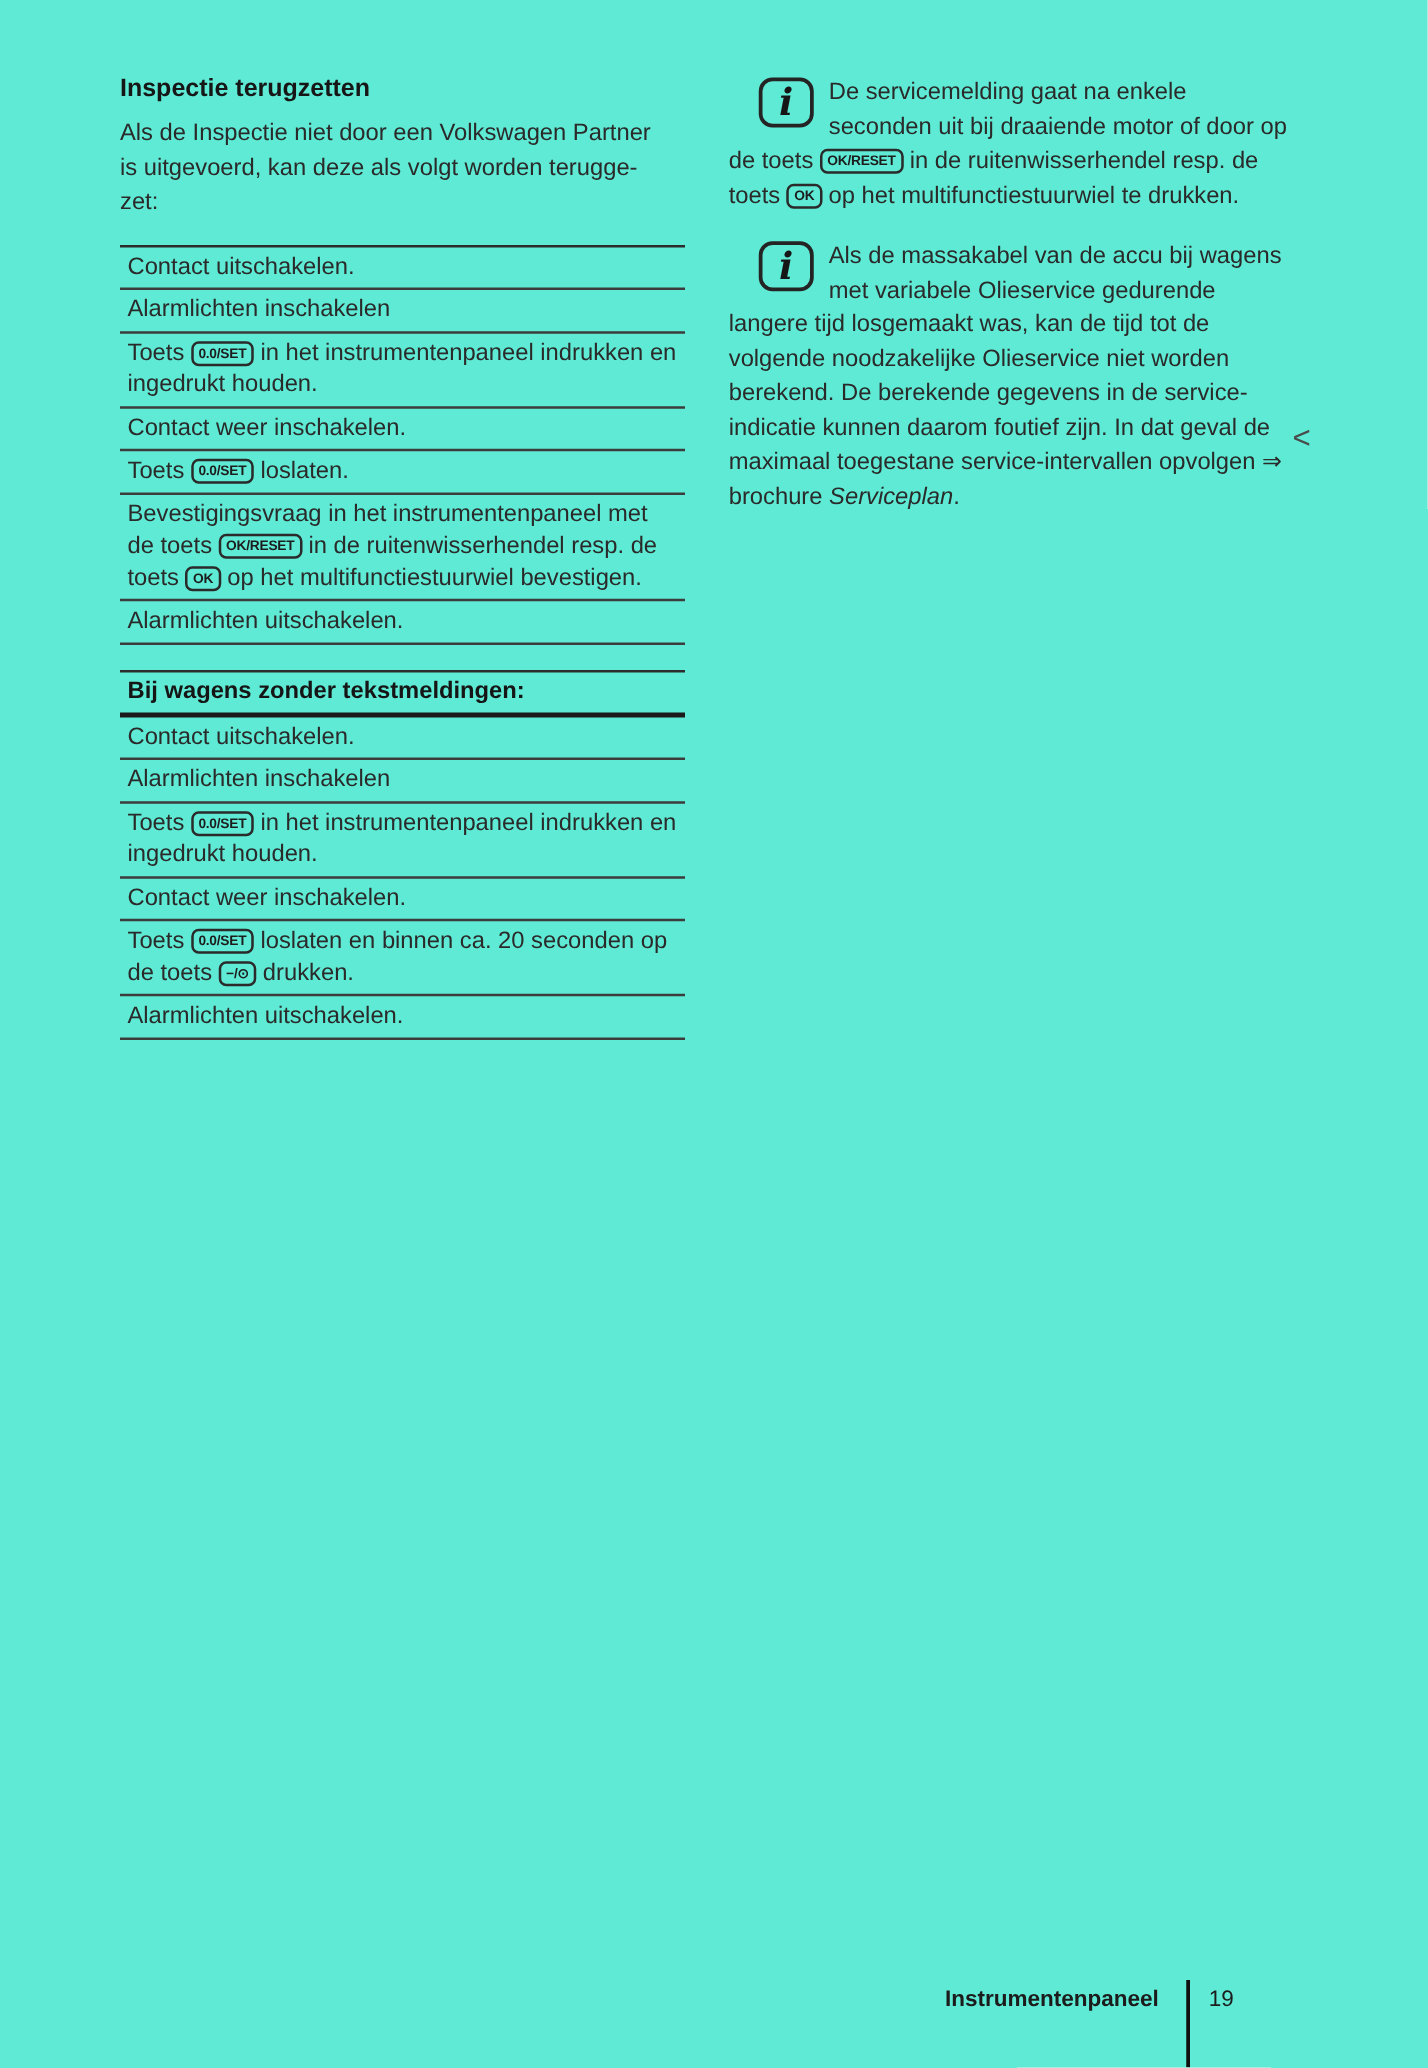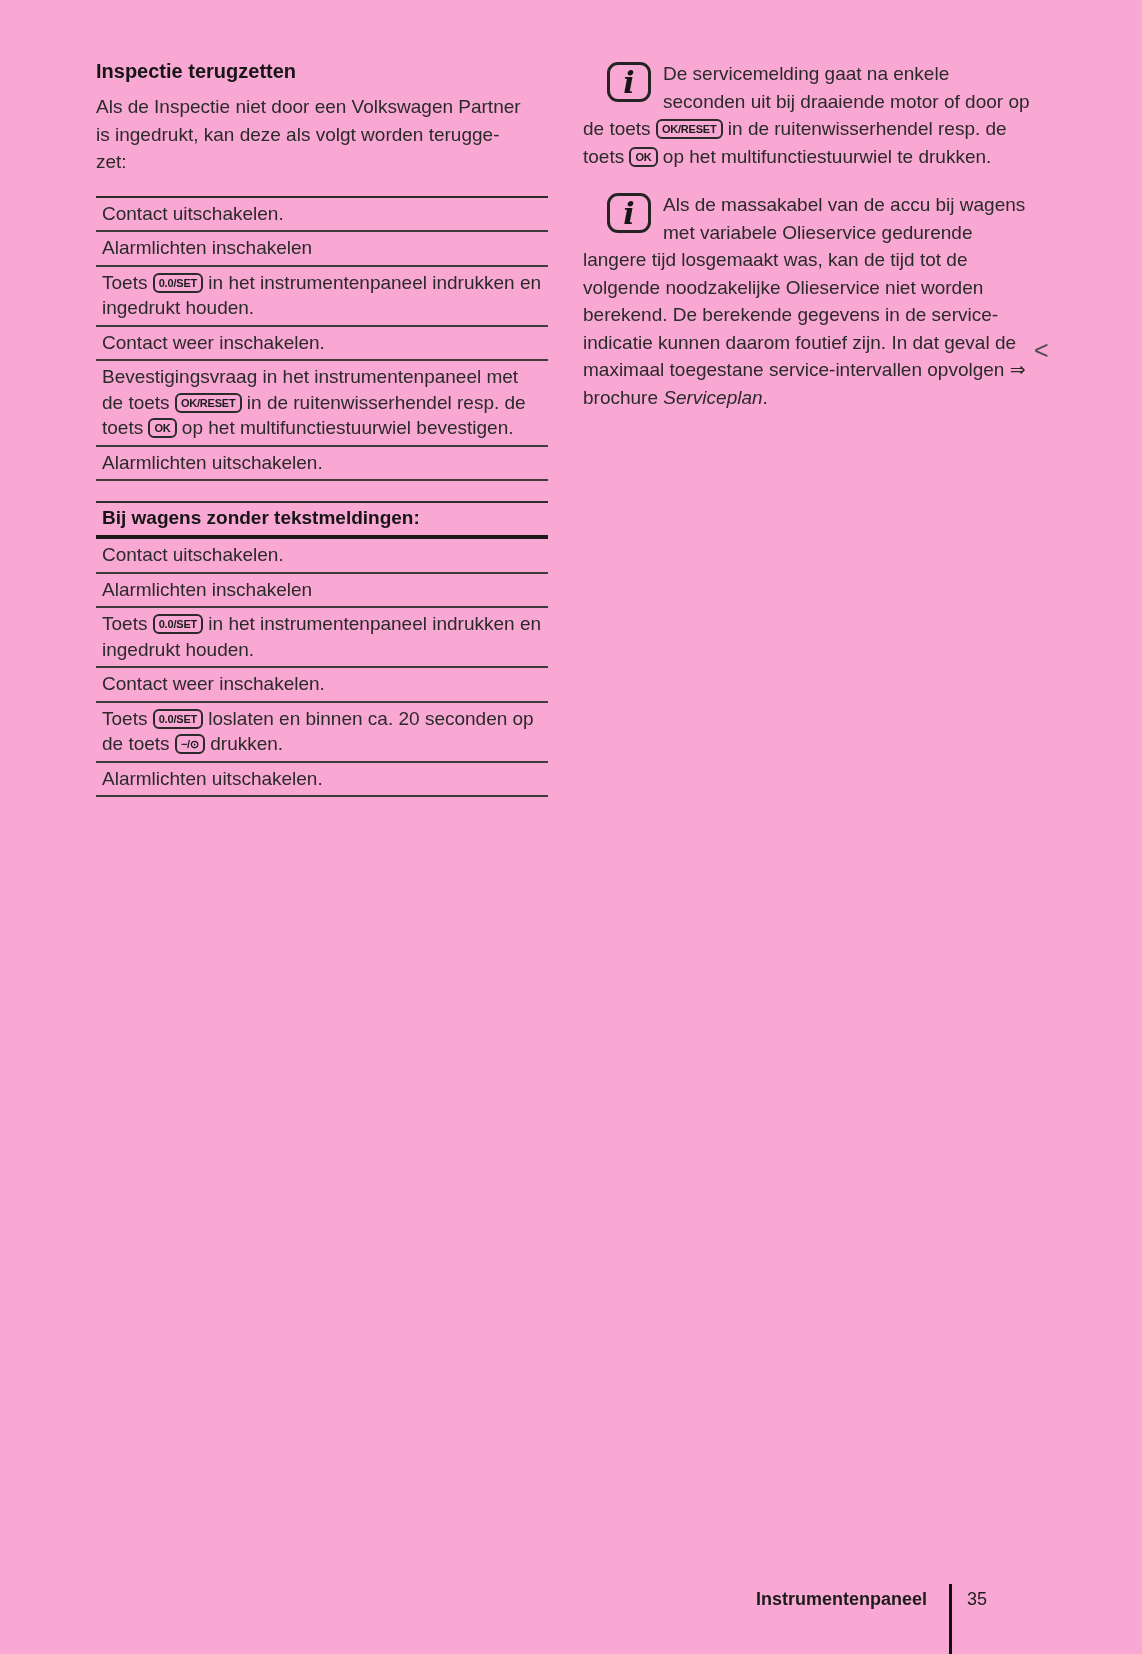--- a/index.html
+++ b/index.html
@@ -2,21 +2,21 @@
 <html><head>
 <meta charset="utf-8">
 <style>
   * { margin: 0; padding: 0; box-sizing: border-box; }
   html, body { background: #e8e8e8; }
   body { font-family: "Liberation Sans", sans-serif; color: #1e1e1e; }
   .page {
     position: relative;
     width: 1142px;
     height: 1654px;
-    background: #f9a8d4;
+    background: #5eead4;
     margin: 0 auto;
     overflow: hidden;
   }
 
   
   .left-col  { position: absolute; left: 96px;  top: 60px; width: 452px; }
   .right-col { position: absolute; left: 583px; top: 60px; width: 450px; }
 
   
   .section-heading {
@@ -126,28 +126,29 @@
   }
 </style>
 </head>
 <body>
 
 <div class="page">
 
   <div class="left-col">
     <div class="section-heading">Inspectie terugzetten</div>
     <div class="intro">Als de Inspectie niet door een Volkswagen Partner
-is ingedrukt, kan deze als volgt worden terugge-
+is uitgevoerd, kan deze als volgt worden terugge-
 zet:</div>
 
     <div class="rtable">
       <div class="trow">Contact uitschakelen.</div>
       <div class="trow">Alarmlichten inschakelen</div>
       <div class="trow">Toets <span class="key">0.0/SET</span> in het instrumentenpaneel indrukken en ingedrukt houden.</div>
       <div class="trow">Contact weer inschakelen.</div>
+      <div class="trow">Toets <span class="key">0.0/SET</span> loslaten.</div>
       <div class="trow">Bevestigingsvraag in het instrumentenpaneel met de toets <span class="key">OK/RESET</span> in de ruitenwisserhendel resp. de toets <span class="key">OK</span> op het multifunctiestuurwiel bevestigen.</div>
       <div class="trow">Alarmlichten uitschakelen.</div>
     </div>
 
     <div class="rtable">
       <div class="thead">Bij wagens zonder tekstmeldingen:</div>
       <div class="trow">Contact uitschakelen.</div>
       <div class="trow">Alarmlichten inschakelen</div>
       <div class="trow">Toets <span class="key">0.0/SET</span> in het instrumentenpaneel indrukken en ingedrukt houden.</div>
       <div class="trow">Contact weer inschakelen.</div>
@@ -166,16 +167,16 @@
       <span class="i-icon"><span class="i-glyph">i</span></span>
       <span class="infobox-text">Als de massakabel van de accu bij wagens met variabele Olieservice gedurende langere tijd losgemaakt was, kan de tijd tot de volgende noodzakelijke Olieservice niet worden berekend. De berekende gegevens in de service-indicatie kunnen daarom foutief zijn. In dat geval de maximaal toegestane service-intervallen opvolgen ⇒ brochure <span class="it">Serviceplan</span>.</span>
     </div>
   </div>
 
   <div class="cont-mark">&lt;</div>
 
   <div class="footer">
     <span class="footer-title">Instrumentenpaneel</span>
     <span class="footer-divider"></span>
-    <span class="footer-page">35</span>
+    <span class="footer-page">19</span>
   </div>
 
 </div>
 
 </body></html>

